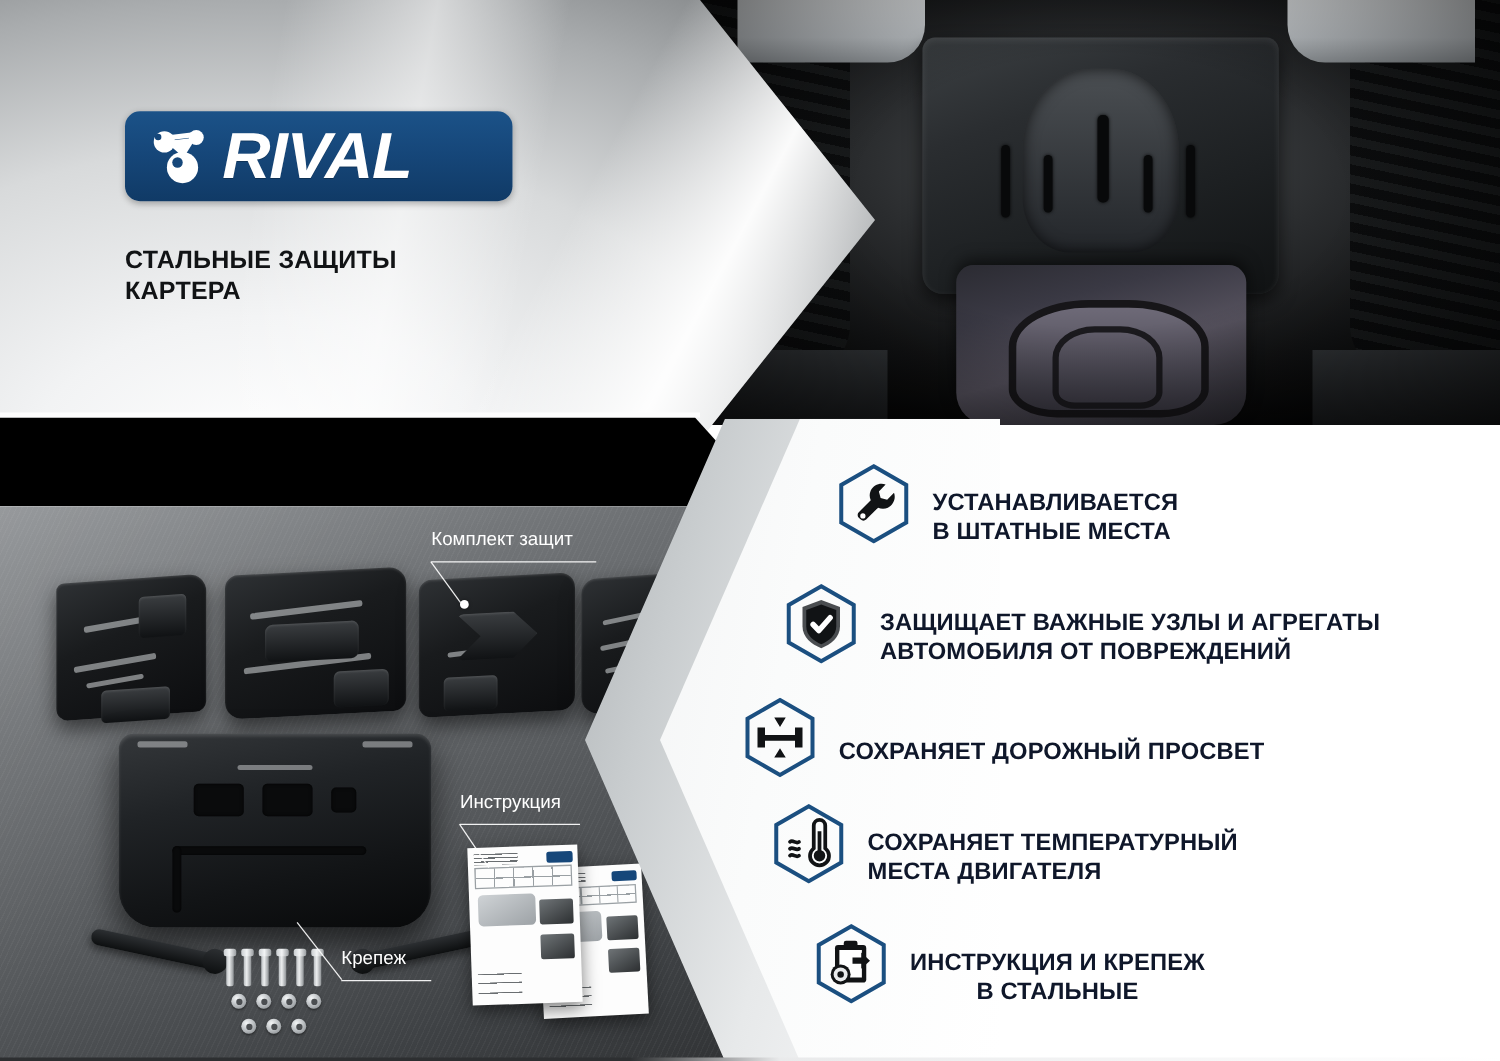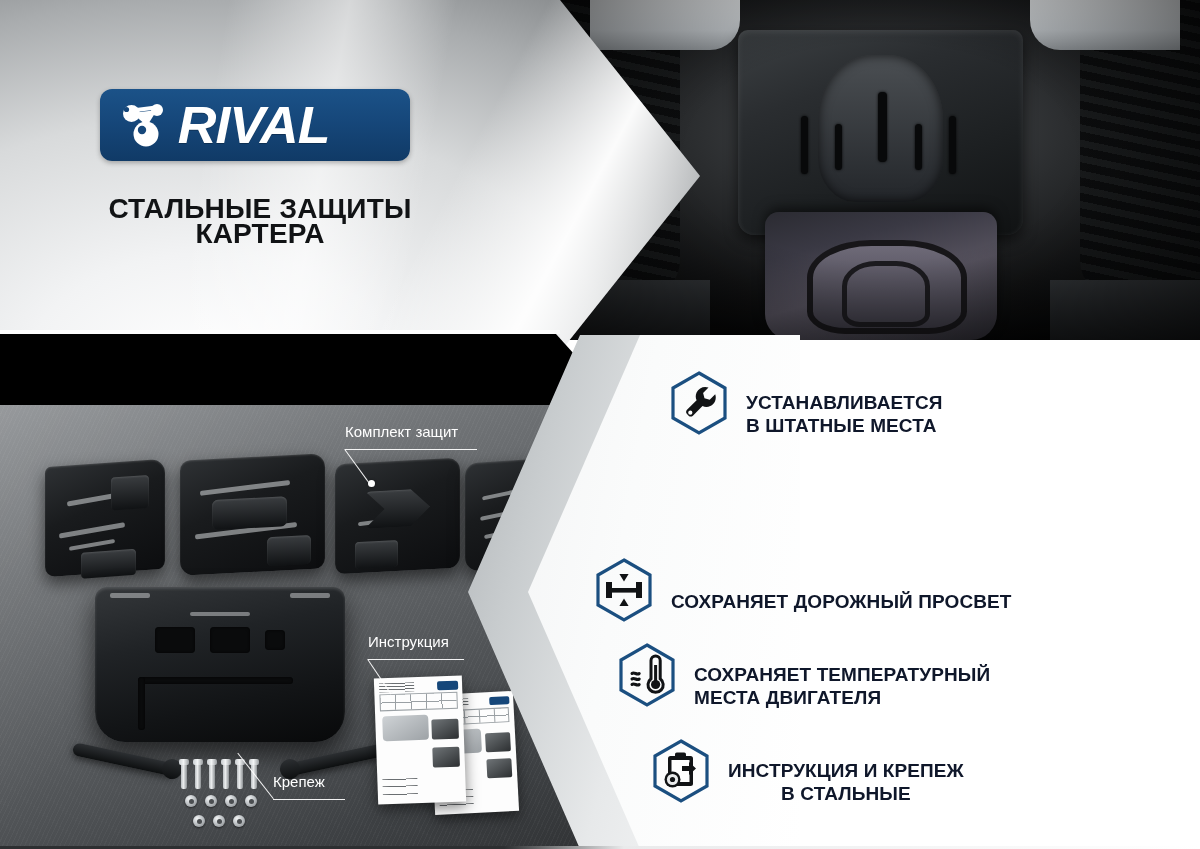--- a/index.html
+++ b/index.html
@@ -44,22 +44,22 @@
     font-weight:bold; font-style:italic;
     font-size:52px; line-height:52px;
     color:#ffffff; letter-spacing:-1px;
     margin-left:2px;
     transform:scaleX(1.03);
     text-shadow:0 1px 0 rgba(0,0,0,.25);
   }
 
   .brand-title {
     position:absolute; left:100px; top:196px; width:320px;
-    text-align:center;
-    font-weight:bold; font-size:28px; line-height:25px;
+    text-align:left;
+    font-weight:bold; font-size:20px; line-height:25px;
     color:#111315; letter-spacing:.2px;
   }
 
   .tagline-band {
     position:absolute; left:0; top:285px;
     width:700px; height:45px;
     background:linear-gradient(180deg,#e9ebec 0%,#f6f7f8 38%,#eceeef 100%);
     clip-path: polygon(0 0, 488px 0, 510px 22px, 488px 45px, 0 45px);
     display:flex; align-items:center; justify-content:center;
   }
@@ -455,21 +455,21 @@
       <span class="cl-diag" style="left:0; top:26px; width:44px; transform:rotate(54deg);"></span>
       <span class="cl-dot" style="left:23px; top:57px;"></span>
     </div>
 
     <div class="callout" style="left:368px; top:228px;">
       <span>Инструкция</span>
       <span class="cl-line" style="left:0; top:26px; width:96px;"></span>
       <span class="cl-diag" style="left:0; top:26px; width:42px; transform:rotate(56deg);"></span>
     </div>
 
-    <div class="callout" style="left:273px; top:368px;text-align:center;">
+    <div class="callout" style="left:273px; top:353px;text-align:center;">
       <span>Крепеж</span>
       <span class="cl-line" style="left:0; top:26px; width:72px;"></span>
       <span class="cl-diag" style="left:0; top:26px; width:58px; transform:rotate(-128deg);"></span>
     </div>
   </div>
 
   <div class="wedge-a"></div>
   <div class="wedge-b"></div>
 
   <div class="benefits">
@@ -482,20 +482,33 @@
             <path d="M38.5 16.5c-4.6-1.7-9.8.4-11.9 4.9-1.2 2.6-1.1 5.4 0 7.8L17 38.8c-1.2 1.2-1.2 3.1 0 4.3l1.6 1.6c1.2 1.2 3.1 1.2 4.3 0l9.6-9.6c2.4 1.1 5.2 1.2 7.8 0 4.5-2.1 6.6-7.3 4.9-11.9l-5.5 5.5-5.2-1.4-1.4-5.2 5.4-5.6z"></path>
             <circle cx="20.3" cy="41.7" r="2.1" fill="#ffffff"></circle>
           </g>
         </svg>
       </span>
       <span class="btxt">
         <span>УСТАНАВЛИВАЕТСЯ</span><br><span>В ШТАТНЫЕ МЕСТА</span>
       </span>
     </div>
 
+    <div class="benefit" style="left:38px; top:124px;">
+      <span class="hexicon">
+        <svg viewBox="0 0 58 64" width="58" height="64" aria-hidden="true">
+          <polygon points="29,2 55,17 55,47 29,62 3,47 3,17" fill="none" stroke="#1b4f80" stroke-width="3.2"></polygon>
+          <path d="M29 13 L44 18.5 V34c0 9-7.2 14.4-15 17.5C21.2 48.4 14 43 14 34V18.5z" fill="#4a4d50"></path>
+          <path d="M29 16.5 L41 21 V34c0 7.3-5.9 11.8-12 14.4C22.9 45.8 17 41.3 17 34V21z" fill="#111315"></path>
+          <path d="M22.5 32.6 l4.6 4.8 9-10.2" fill="none" stroke="#ffffff" stroke-width="4.4" stroke-linecap="round" stroke-linejoin="round"></path>
+        </svg>
+      </span>
+      <span class="btxt">
+        <span>ЗАЩИЩАЕТ ВАЖНЫЕ УЗЛЫ И АГРЕГАТЫ</span><br><span>АВТОМОБИЛЯ ОТ ПОВРЕЖДЕНИЙ</span>
+      </span>
+    </div>
 
     <div class="benefit" style="left:5px; top:218px;">
       <span class="hexicon">
         <svg viewBox="0 0 58 64" width="58" height="64" aria-hidden="true">
           <polygon points="29,2 55,17 55,47 29,62 3,47 3,17" fill="none" stroke="#1b4f80" stroke-width="3.2"></polygon>
           <g fill="#111315">
             <rect x="11" y="24" width="6" height="16"></rect>
             <rect x="41" y="24" width="6" height="16"></rect>
             <rect x="14" y="30" width="30" height="4.6"></rect>
             <path d="M29 9 v8 h4.6 L29 24.5 24.4 17 H29z" transform="translate(0,-1)"></path>

